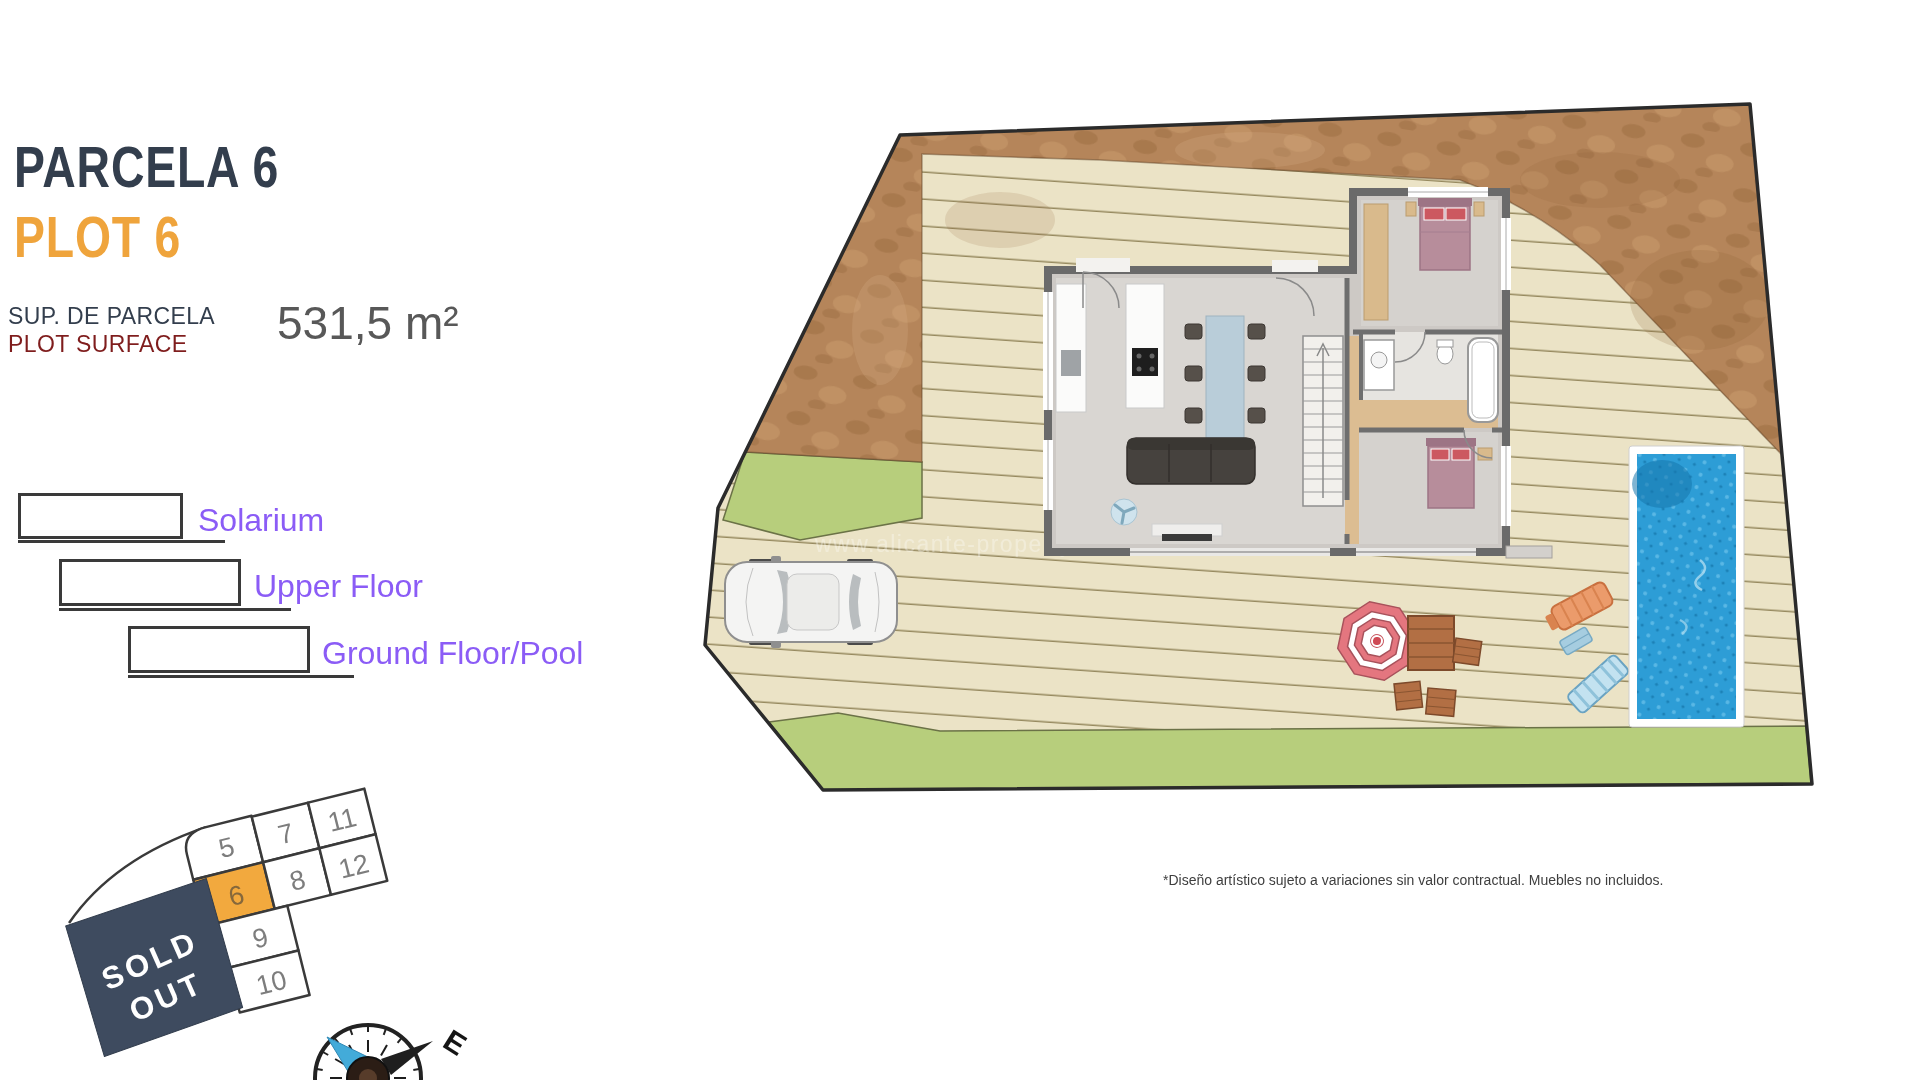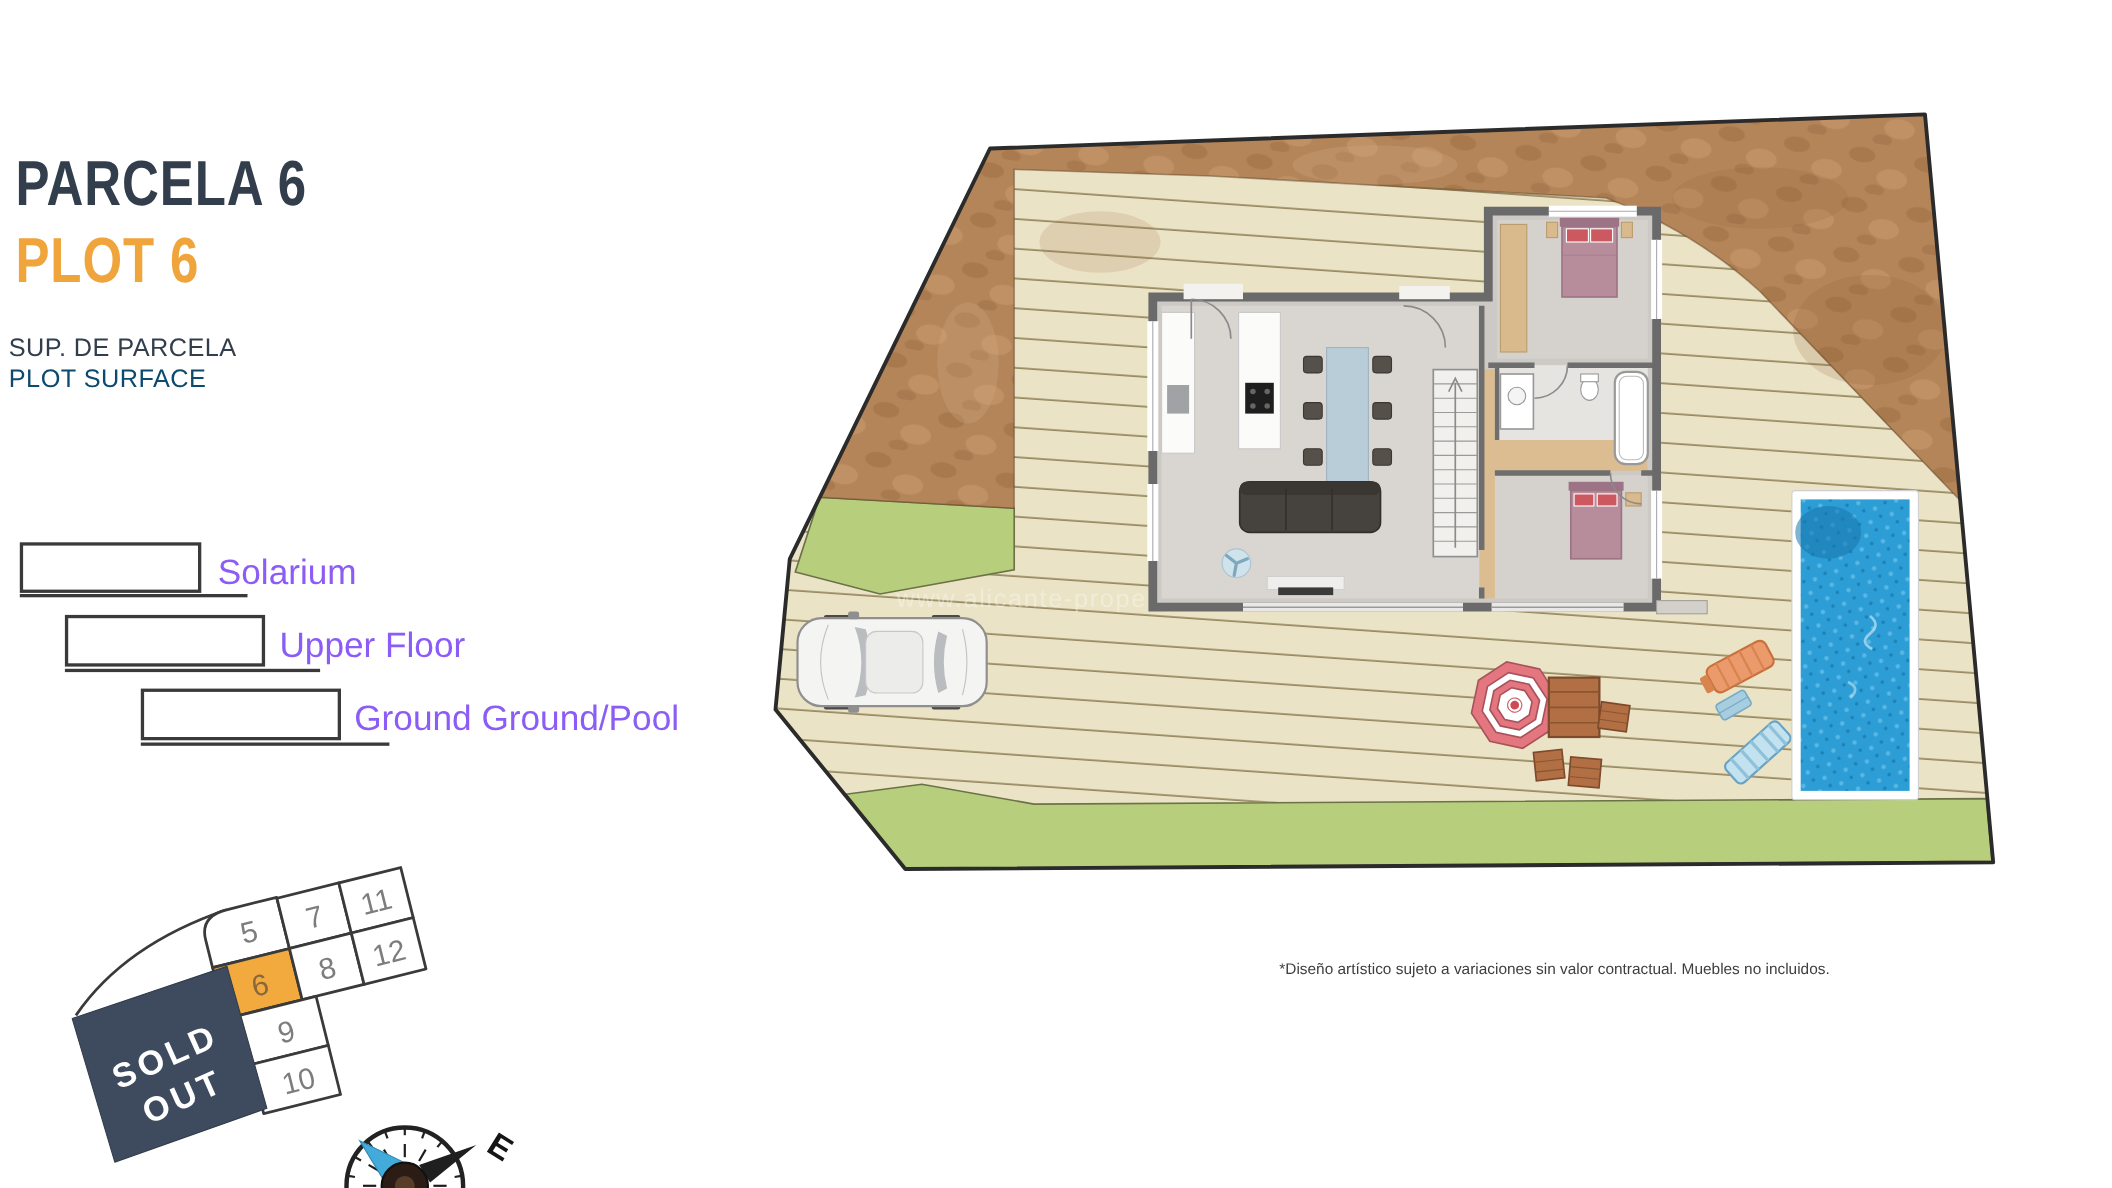--- a/index.html
+++ b/index.html
@@ -7,21 +7,21 @@
   .canvas{position:relative;width:1920px;height:1080px;background:#ffffff}
   .plan-svg{position:absolute;left:0;top:0}
 
   
   .t-main{position:absolute;left:14px;top:138px;margin:0;font-size:58px;font-weight:700;
           color:#333e4d;line-height:1.0;letter-spacing:1px;transform:scaleX(.8);transform-origin:0 0;white-space:nowrap}
   .t-sub{position:absolute;left:14px;top:208px;margin:0;font-size:58px;font-weight:700;
          color:#efa43c;line-height:1.0;letter-spacing:1px;transform:scaleX(.8);transform-origin:0 0;white-space:nowrap}
   .surf-label{position:absolute;left:8px;font-size:23px;font-weight:400;letter-spacing:.4px;white-space:nowrap}
   .surf-es{top:303px;color:#333e4d}
-  .surf-en{top:331px;color:#0c4a6e}
+  .surf-en{top:331px;color:#7f1d1d}
   .surf-value{position:absolute;left:277px;top:296px;font-size:46px;color:#585858;white-space:nowrap}
 
   
   .legend-box{position:absolute;border:3px solid #3a3a3a;background:#fff;box-sizing:border-box}
   .legend-line{position:absolute;height:3px;background:#3a3a3a}
   .legend-label{position:absolute;font-size:32px;color:#8b5cf6;white-space:nowrap}
 
   .disclaimer{position:absolute;left:1163px;top:872px;font-size:14px;color:#3e3e3e;white-space:nowrap}
 
   
@@ -325,29 +325,30 @@
       <circle cx="368" cy="1078" r="21" fill="#2b1d15" stroke="#111111" stroke-width="2"></circle>
       <circle cx="368" cy="1078" r="9" fill="#573c2a"></circle>
       <text class="compass-e" x="441" y="1046" transform="rotate(32 441 1046)">E</text>
     </g>
   </svg>
 
   <h1 class="t-main">PARCELA 6</h1>
   <h2 class="t-sub">PLOT 6</h2>
   <div class="surf-label surf-es">SUP. DE PARCELA</div>
   <div class="surf-label surf-en">PLOT SURFACE</div>
+  <div class="surf-value">531,5 m²</div>
 
   <div>
     <div class="legend-box" style="left:18px;top:493px;width:165px;height:46px"></div>
     <div class="legend-line" style="left:18px;top:540px;width:207px"></div>
     <span class="legend-label" style="left:198px;top:502px">Solarium</span>
 
     <div class="legend-box" style="left:59px;top:559px;width:182px;height:47px"></div>
     <div class="legend-line" style="left:59px;top:608px;width:232px"></div>
     <span class="legend-label" style="left:254px;top:568px">Upper Floor</span>
 
     <div class="legend-box" style="left:128px;top:626px;width:182px;height:47px"></div>
     <div class="legend-line" style="left:128px;top:675px;width:226px"></div>
-    <span class="legend-label" style="left:322px;top:635px">Ground Ground/Pool</span>
+    <span class="legend-label" style="left:322px;top:635px">Ground Floor/Pool</span>
   </div>
 
   <div class="disclaimer">*Diseño artístico sujeto a variaciones sin valor contractual. Muebles no incluidos.</div>
 </div>
 
 </body></html>

